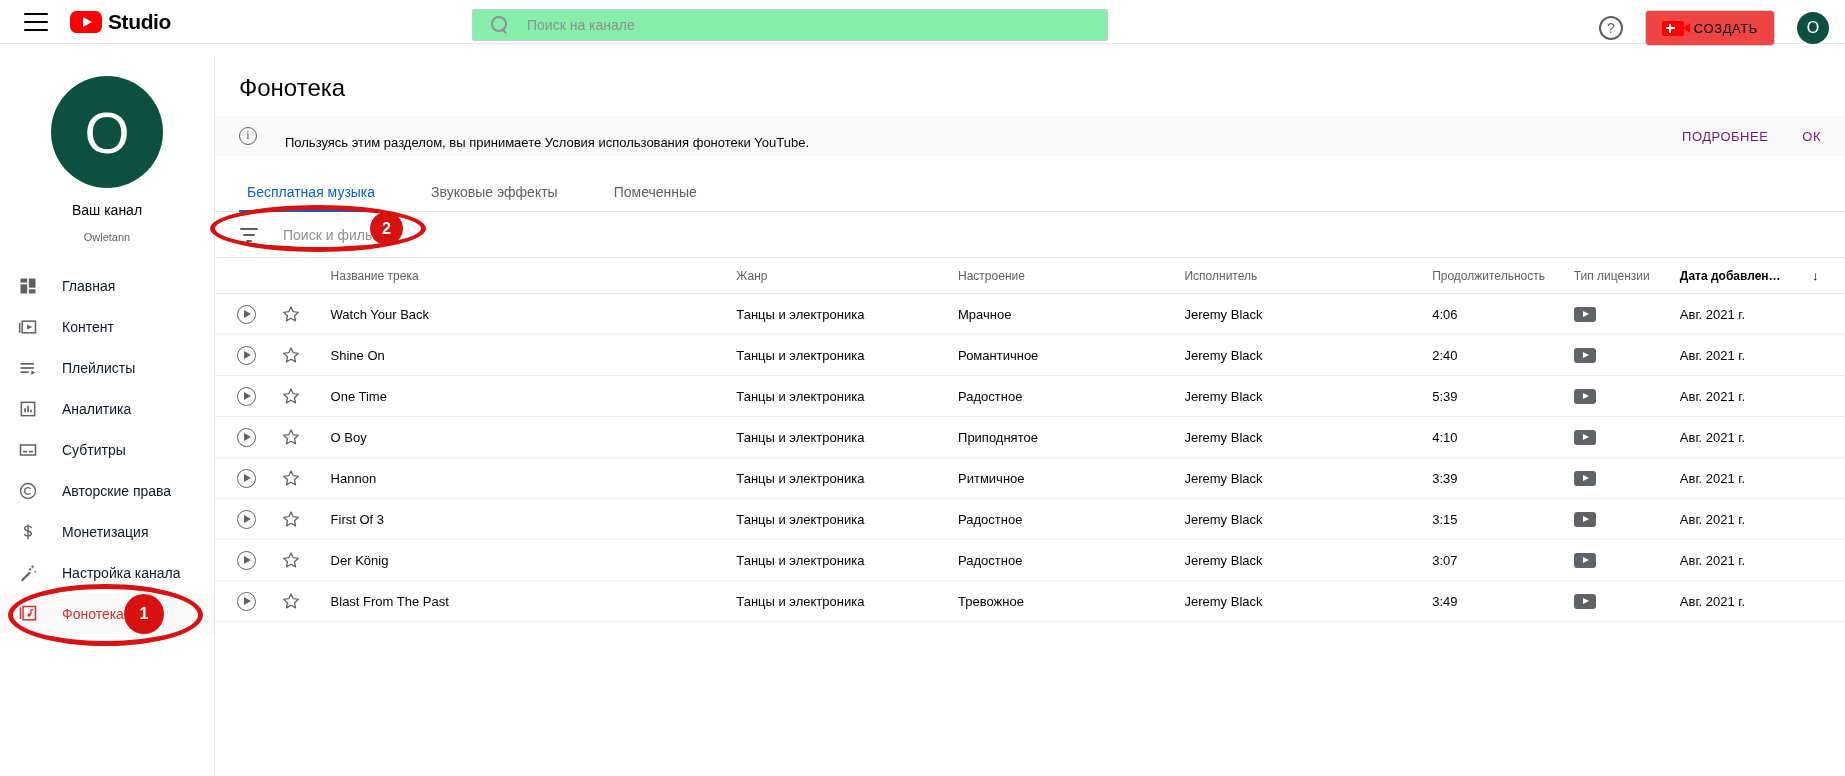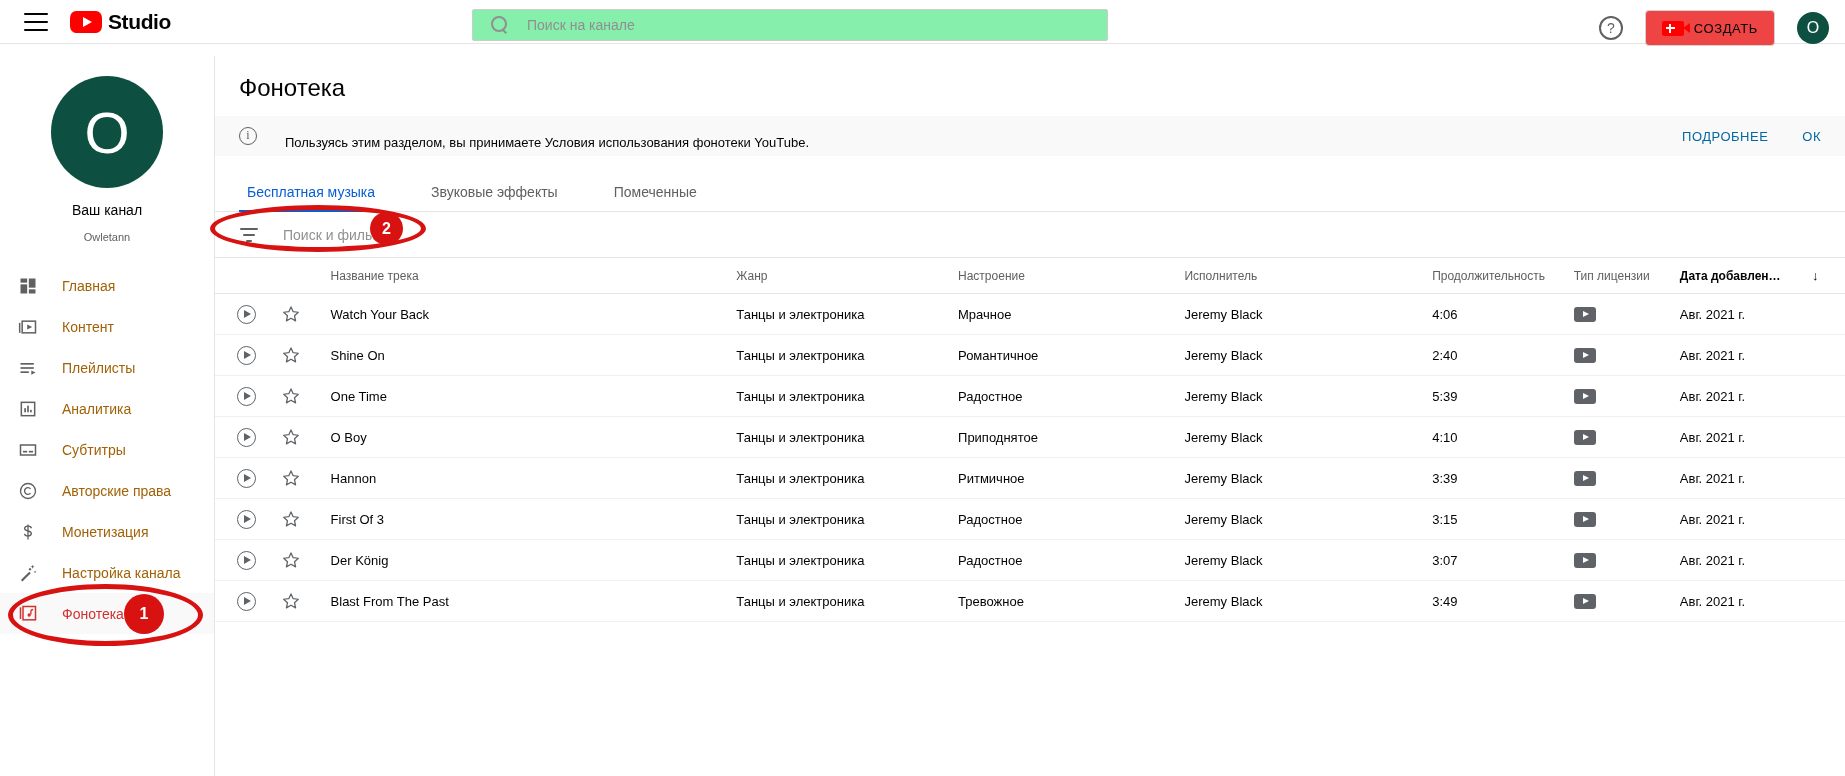--- a/index.html
+++ b/index.html
@@ -109,21 +109,21 @@
   .avatar-lg {
     width: 112px; height: 112px; border-radius: 50%; background: #0d5041;
     color: #fff; font-size: 58px; display: flex; align-items: center;
     justify-content: center; margin: 0 auto 14px; font-weight: 300;
   }
   .channel-name { font-size: 14px; font-weight: 500; color: #030303; }
   .channel-handle { font-size: 11px; color: #606060; margin-top: 13px; }
   .nav { margin-top: 22px; }
   .nav-item {
     display: flex; align-items: center; height: 41px; padding-left: 16px;
-    cursor: pointer; font-size: 14px; color: #a16207; position: relative;
+    cursor: pointer; font-size: 14px; color: #0f172a; position: relative;
   }
   .nav-item.active { background: #f9f9f9; color: #d32f2f; }
   .nav-item .nav-icon {
     width: 24px; height: 24px; margin-right: 22px; flex: none;
     display: flex; align-items: center; justify-content: center;
     color: #606060;
   }
   .nav-item.active .nav-icon { color: #d32f2f; }
   .nav-item .nav-label { line-height: 1; }
 
@@ -141,21 +141,21 @@
     padding: 0 24px; font-size: 13px; color: #030303;
   }
   .info-icon {
     width: 18px; height: 18px; border: 1.5px solid #606060; border-radius: 50%;
     color: #606060; font-size: 12px; line-height: 15px; text-align: center;
     flex: none; margin-right: 28px; font-family: "Liberation Serif", serif;
   }
   .notice-text { flex: 1; margin-top: 12px; }
   .notice-actions { display: flex; align-items: center; gap: 34px; }
   .notice-btn {
-    font-size: 13px; font-weight: 500; letter-spacing: 0.5px; color: #0369a1;
+    font-size: 13px; font-weight: 500; letter-spacing: 0.5px; color: #701a75;
     cursor: pointer; text-transform: uppercase;
   }
   .tabs {
     display: flex; align-items: flex-end; height: 46px;
     padding-left: 24px; border-bottom: 1px solid #e5e5e5; margin-top: 10px;
   }
   .tab {
     font-size: 14px; color: #606060; padding: 0 8px 11px; margin-right: 40px;
     cursor: pointer; position: relative; font-weight: 400;
   }

